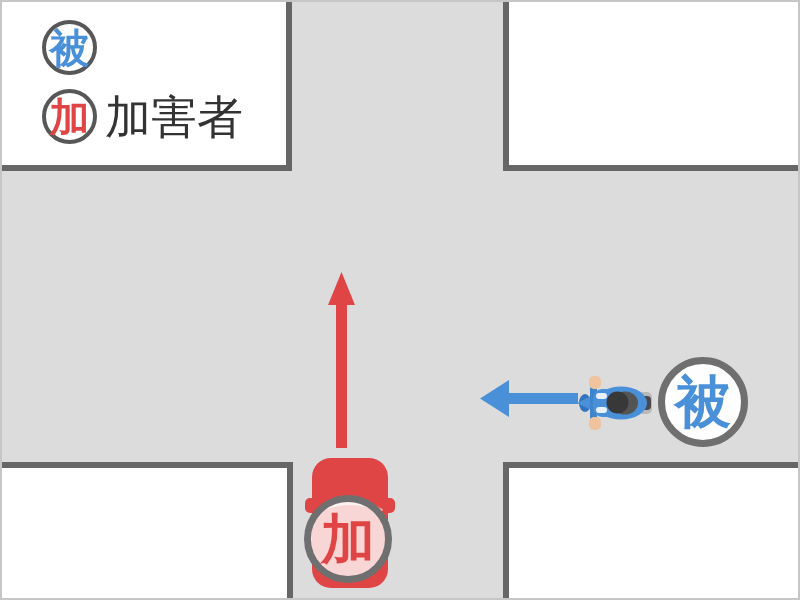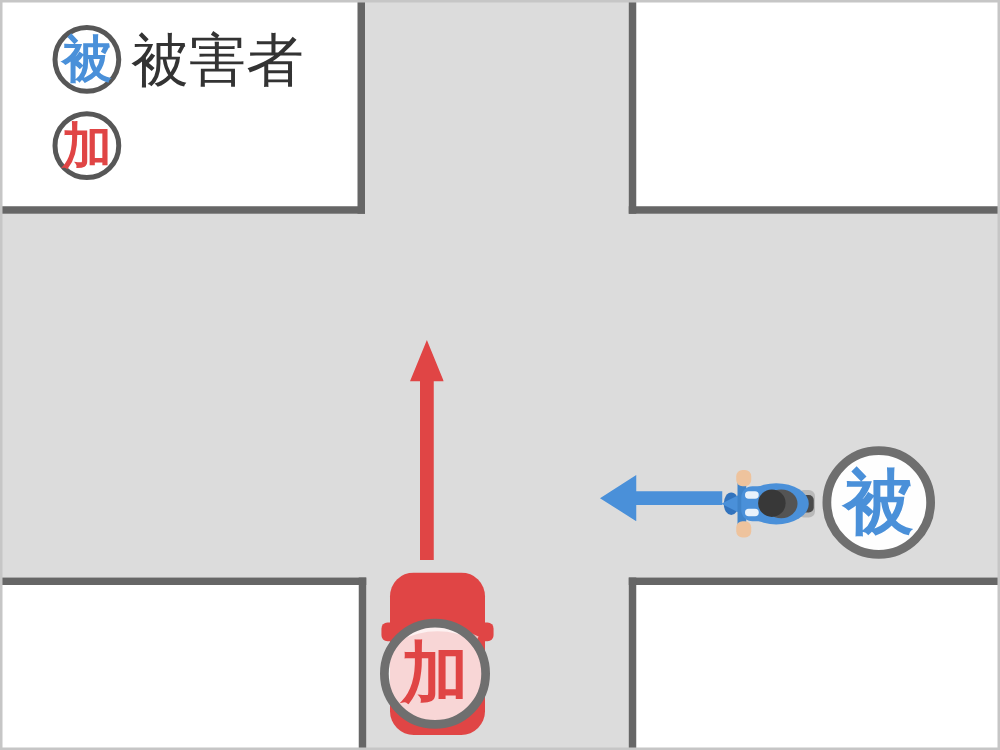--- a/index.html
+++ b/index.html
@@ -59,26 +59,26 @@
 <body>
 
 <div class="canvas">
 
   <div class="block tl">
     <div class="legend">
       <div class="legend-row">
         <span class="legend-badge">
           <span class="sym sym-blue">被</span>
         </span>
-        <span class="legend-label">被害者</span>
       </div>
       <div class="legend-row">
         <span class="legend-badge">
           <span class="sym sym-red">加</span>
         </span>
+        <span class="legend-label">加害者</span>
       </div>
     </div>
   </div>
   <div class="block tr"></div>
   <div class="block bl"></div>
   <div class="block br"></div>
 
   <svg class="abs z-arrow" style="left:328px;top:272px;" width="27" height="176" viewBox="0 0 27 176">
     <polygon class="fill-red" points="13.5,0 27,33 19,33 19,176 8,176 8,33 0,33"></polygon>
   </svg>

